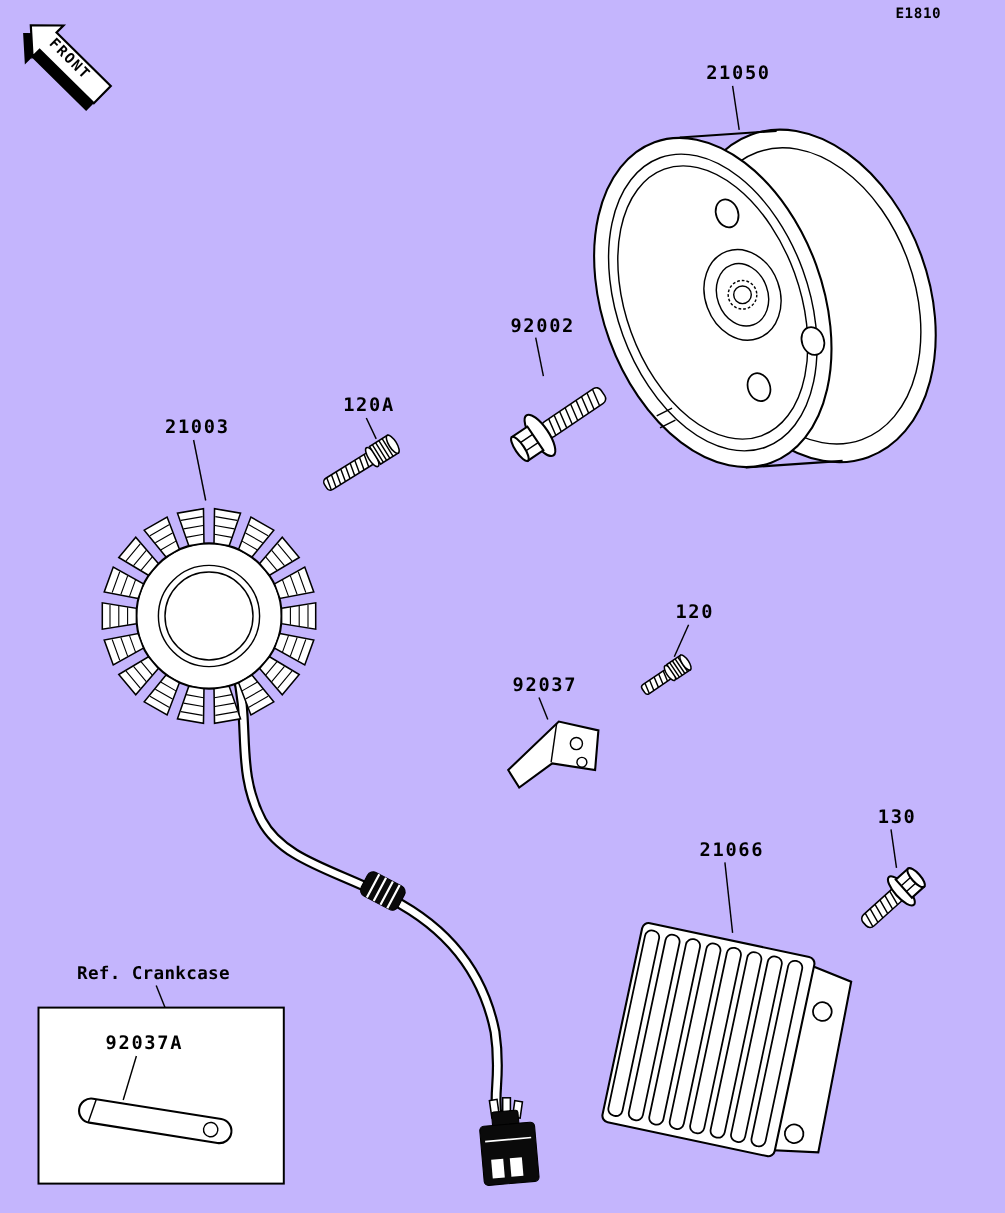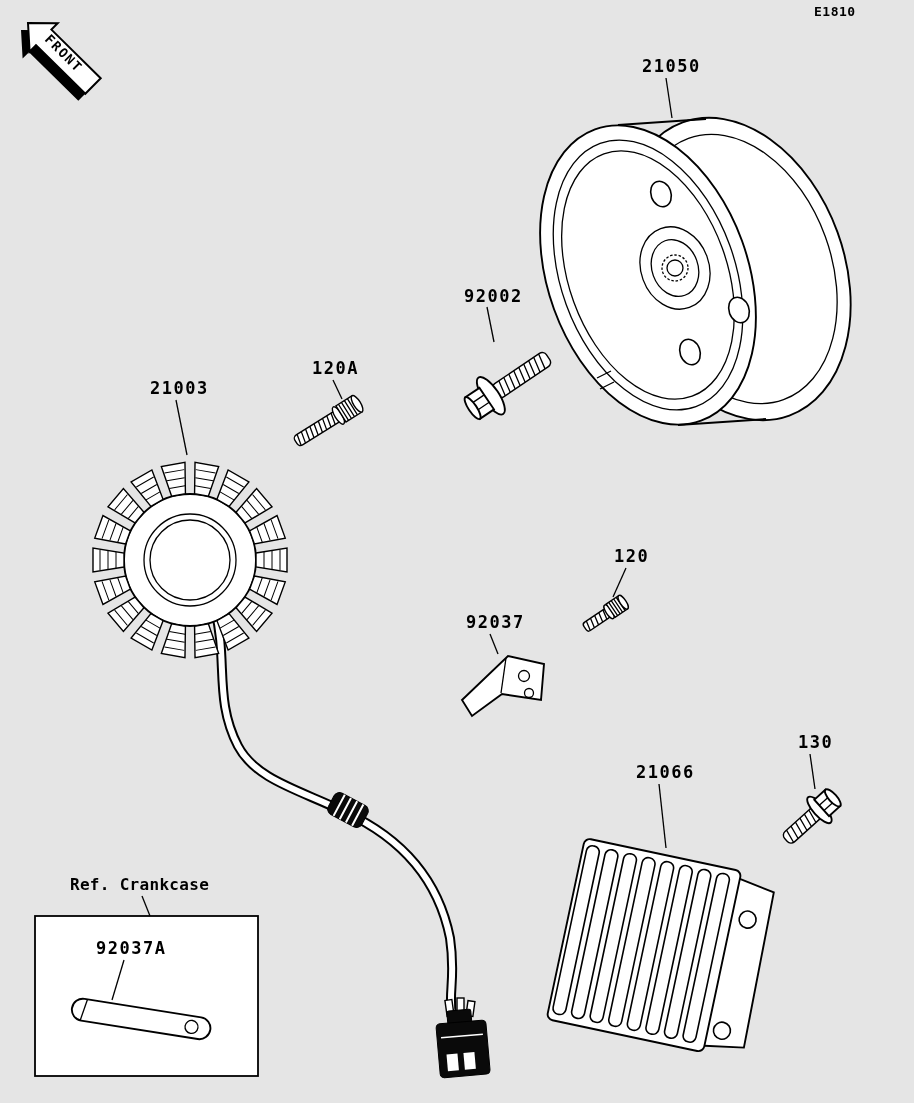--- a/index.html
+++ b/index.html
@@ -1,16 +1,16 @@
 <!DOCTYPE html>
 <html><head>
 <meta charset="utf-8">
 <style>
   html,body{margin:0;padding:0;background:#ffffff;}
-  .stage{position:relative;width:914px;height:1103px;background:#e5e5e5;overflow:hidden;
+  .stage{position:relative;width:914px;height:1103px;background:#c4b5fd;overflow:hidden;
          font-family:"DejaVu Sans Mono", monospace;}
   svg{display:block}
   .ln   {fill:none;stroke:#000;stroke-width:1.3;}
   .ln2  {fill:none;stroke:#000;stroke-width:2;}
   .wln  {fill:#fff;stroke:#000;stroke-width:1.4;}
   .wln2 {fill:#fff;stroke:#000;stroke-width:1.9;}
   .lnh  {fill:#fff;stroke:#000;stroke-width:1.6;}
   .blk  {fill:#0a0a0a;stroke:#000;stroke-width:1;}
   .leader{stroke:#000;stroke-width:1.3;fill:none;}
   .tooth{fill:#fff;stroke:#000;stroke-width:1.4;}

